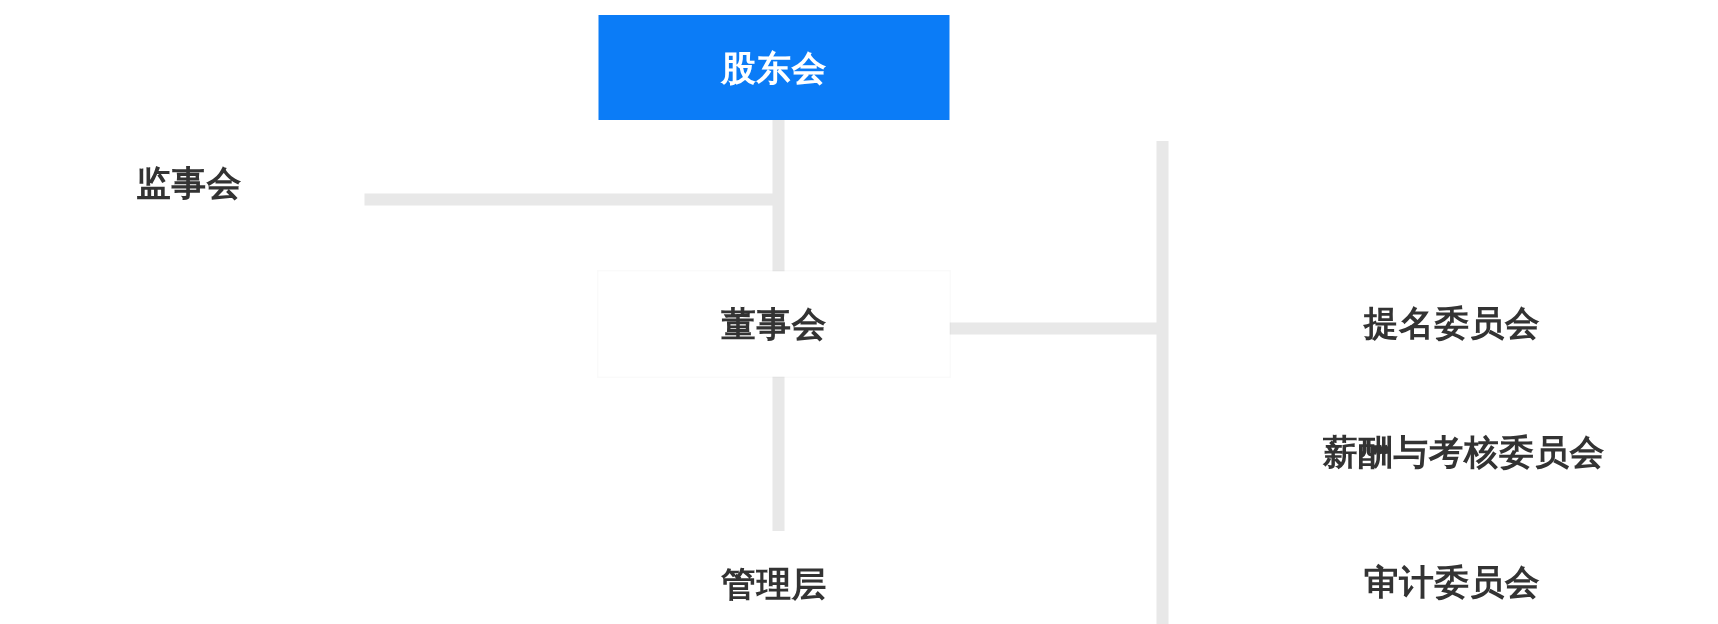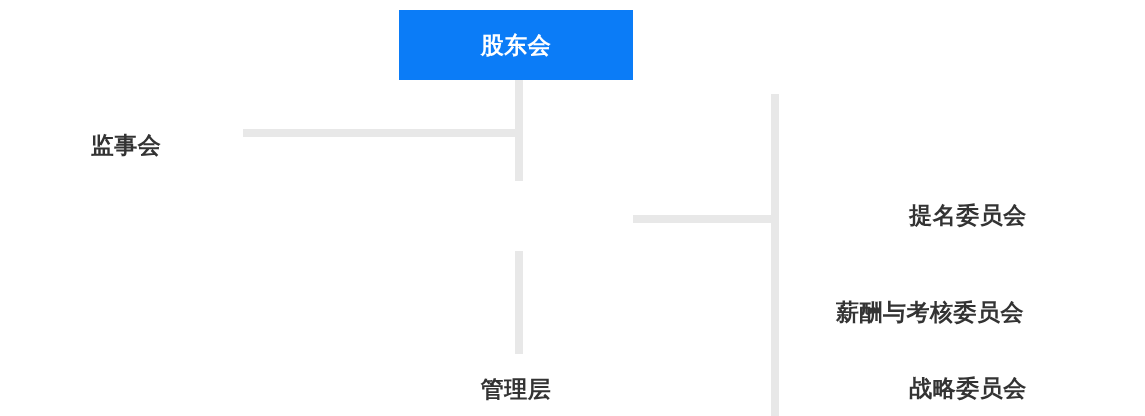--- a/index.html
+++ b/index.html
@@ -40,26 +40,26 @@
   }
   .node-plain {
     background: transparent;
   }
   .node-board {
     box-shadow: 0 0 0 1px rgba(0,0,0,0.02);
     background: #ffffff;
   }
 
   .pos-root        { left: 391px; top: 2px;   }
-  .pos-supervisors { left: 1px;   top: 102px;  }
+  .pos-supervisors { left: 1px;   top: 79px;  }
   .pos-board       { left: 391px; top: 173px; }
   .pos-management  { left: 391px; top: 346px; }
   .pos-committee-0 { left: 843px; top: 87px;  }
   .pos-committee-1 { left: 843px; top: 172px; }
-  .pos-committee-2 { left: 805px; top: 258px; align-items: flex-end; }
+  .pos-committee-2 { left: 851px; top: 258px; }
   .pos-committee-3 { left: 843px; top: 345px; }
 
   .connector {
     position: absolute;
     background: var(--connector);
   }
   .conn-v-root-board  { left: 507px; top: 71px;  width: 2px;   height: 102px; }
   .conn-v-board-mgmt  { left: 507px; top: 243px; width: 2px;   height: 103px; }
   .conn-h-supervisors { left: 235px; top: 121px; width: 273px; height: 2px;   }
   .conn-h-board-right { left: 625px; top: 207px; width: 139px; height: 2px;   }
@@ -77,31 +77,34 @@
   <div class="connector conn-v-committees"></div>
 
   <div class="node node-root pos-root">
     <span>股东会</span>
   </div>
 
   <div class="node node-plain pos-supervisors">
     <span>监事会</span>
   </div>
 
+  <div class="node node-board pos-board">
+    <span>董事会</span>
+  </div>
 
   <div class="node node-plain pos-management">
     <span>管理层</span>
   </div>
 
 
   <div class="node node-plain pos-committee-1">
     <span>提名委员会</span>
   </div>
 
   <div class="node node-plain pos-committee-2">
     <span>薪酬与考核委员会</span>
   </div>
 
   <div class="node node-plain pos-committee-3">
-    <span>战略委员会</span>
+    <span>审计委员会</span>
   </div>
 
 </div>
 
 </body></html>

